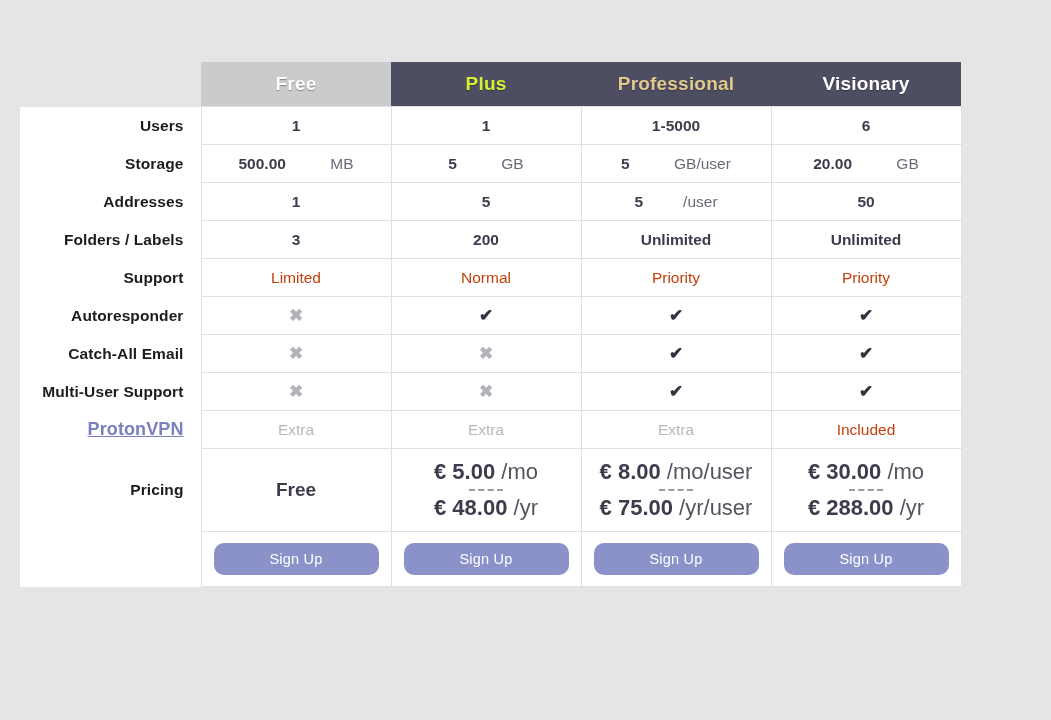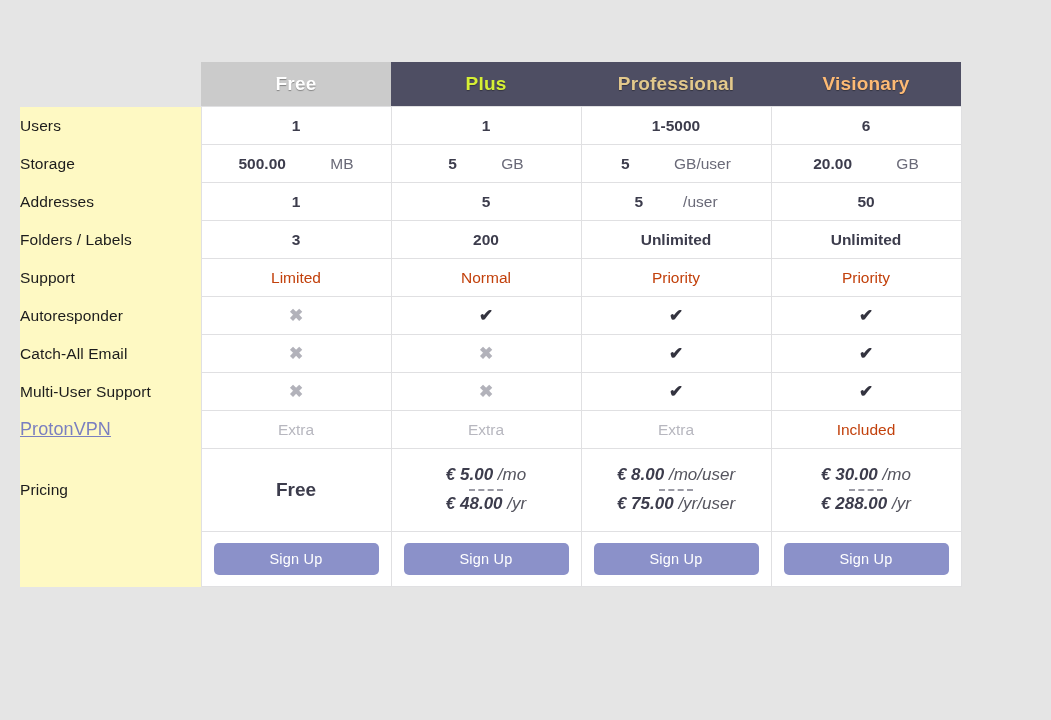--- a/index.html
+++ b/index.html
@@ -30,26 +30,27 @@
     border-collapse: collapse;
     table-layout: fixed;
     width: 941px;
   }
 
   table.plans col.labelcol { width: 181px; }
   table.plans col.plancol  { width: 190px; }
 
   
   td.rowlabel {
-    background: #fef9c3;
+    background: #ffffff;
     border: none;
+    text-align: right;
     padding: 0 17px 0 0;
     color: #1c1c1c;
     font-size: 15.5px;
-    font-weight: 400;
+    font-weight: 700;
     white-space: nowrap;
     vertical-align: middle;
     letter-spacing: .1px;
   }
   td.rowlabel.blank { font-size: 0; }
 
   a.vpnlink {
     color: #7a7fc0;
     text-decoration: underline;
     font-size: 18px;
@@ -72,21 +73,21 @@
     background: #cbcbcb;
     color: #ffffff;
   }
   th.planhead.plus,
   th.planhead.professional,
   th.planhead.visionary {
     background: #4e4e63;
   }
   th.planhead.plus  { color: #d6f035; }
   th.planhead.professional { color: #e3c98c; }
-  th.planhead.visionary    { color: #fdba74; }
+  th.planhead.visionary    { color: #ffffff; }
   th.headspacer { background: transparent; border: none; padding: 0; }
 
   
   td.cell {
     background: #ffffff;
     border: 1px solid #e0e0e2;
     border-top: none;
     text-align: center;
     vertical-align: middle;
     height: 37px;
@@ -124,26 +125,25 @@
     vertical-align: middle;
     height: 82px;
     padding: 0 6px;
   }
   .price-free {
     font-size: 19px;
     font-weight: bold;
     color: #3c3c4c;
   }
   .price-line {
-    font-size: 17px;
+    font-size: 22px;
     color: #3c3c4c;
     font-weight: bold;
     line-height: 1.45;
     white-space: nowrap;
-    font-style: italic;
   }
   .price-line .per {
     font-weight: 400;
     color: #55555f;
   }
   .price-sep {
     display: block;
     width: 34px;
     margin: 1px auto;
     border-top: 2px dashed #9a9aa4;
@@ -159,21 +159,21 @@
     text-align: center;
     vertical-align: middle;
     height: 54px;
     padding: 0 12px;
   }
   button.signup {
     display: block;
     width: 100%;
     height: 32px;
     border: none;
-    border-radius: 5px;
+    border-radius: 10px;
     background: #8b91c9;
     color: #ffffff;
     font-family: "Liberation Sans", sans-serif;
     font-size: 14.5px;
     font-weight: 400;
     cursor: pointer;
     letter-spacing: .2px;
   }
 </style>
 </head>

